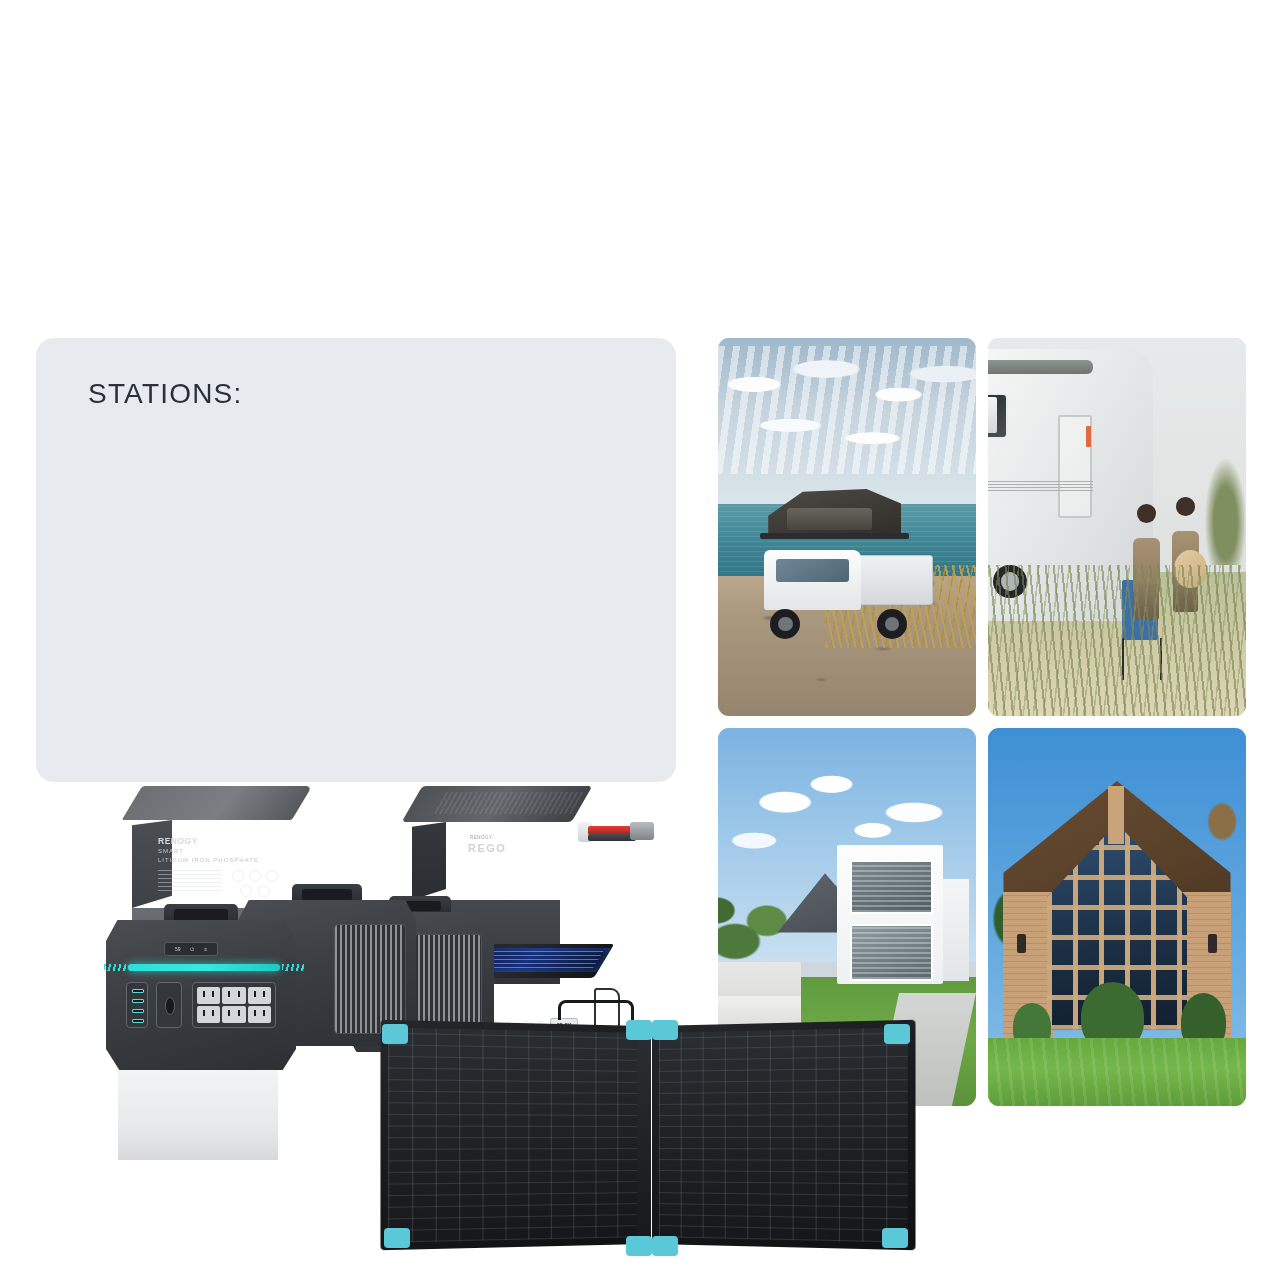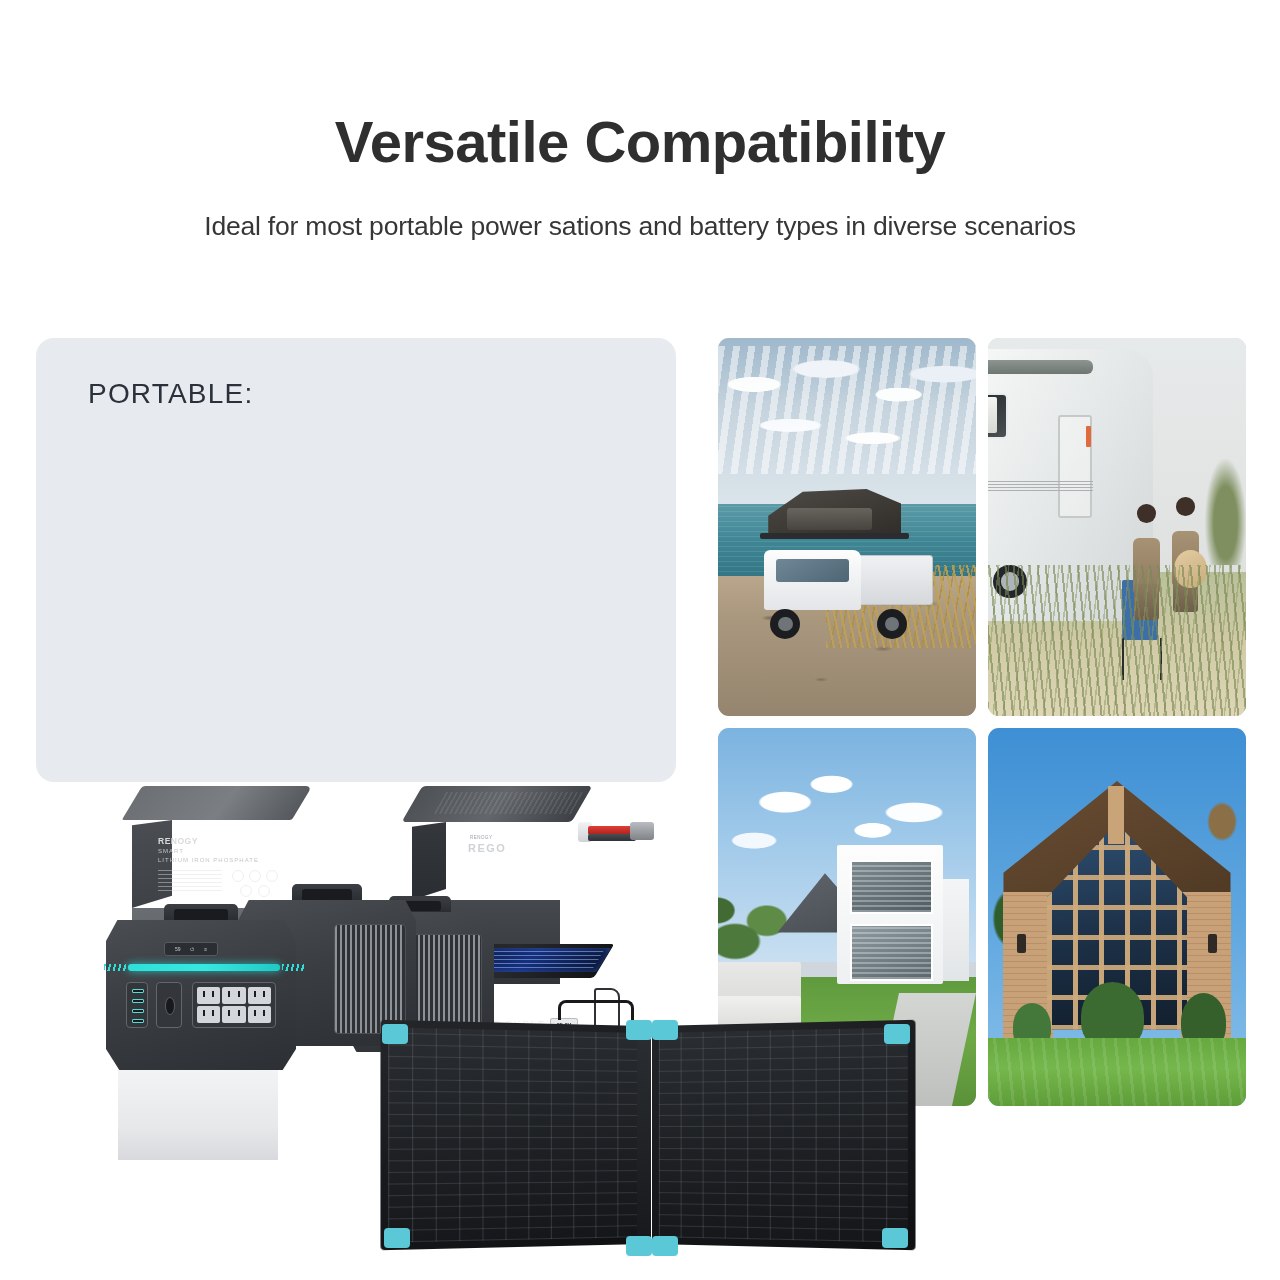--- a/index.html
+++ b/index.html
@@ -437,27 +437,23 @@
     background:repeating-linear-gradient(84deg, rgba(255,255,255,.10) 0 3px, transparent 3px 12px); }
   .s4-lamp { position:absolute; width:4%; height:7%; background:#2f2a25; border-radius:2px; }
   .s4-lamp-l { left:6%; top:58%; }
   .s4-lamp-r { right:6%; top:58%; }
 </style>
 </head>
 <body>
 
 <div class="page">
 
-  <div class="header">
-    <div class="title">Versatile Compatibility</div>
-    <div class="subtitle">Ideal for most portable power sations and battery types in diverse scenarios</div>
-  </div>
 
   <div class="panel" id="panel-batteries">
-    <div class="panel-label">PORTABLE:</div>
+    <div class="panel-label">STATIONS:</div>
 
     <div class="prod" id="bat1">
       <div class="batt-term" style="left:28px;top:22px;"></div>
       <div class="batt-term" style="left:120px;top:16px;"></div>
       <div class="face-top"></div>
       <div class="face-side"></div>
       <div class="face-front"></div>
       <div class="brandline">RENOGY</div>
       <div class="specline s1">SMART</div>
       <div class="specline s2">LITHIUM IRON PHOSPHATE</div>

